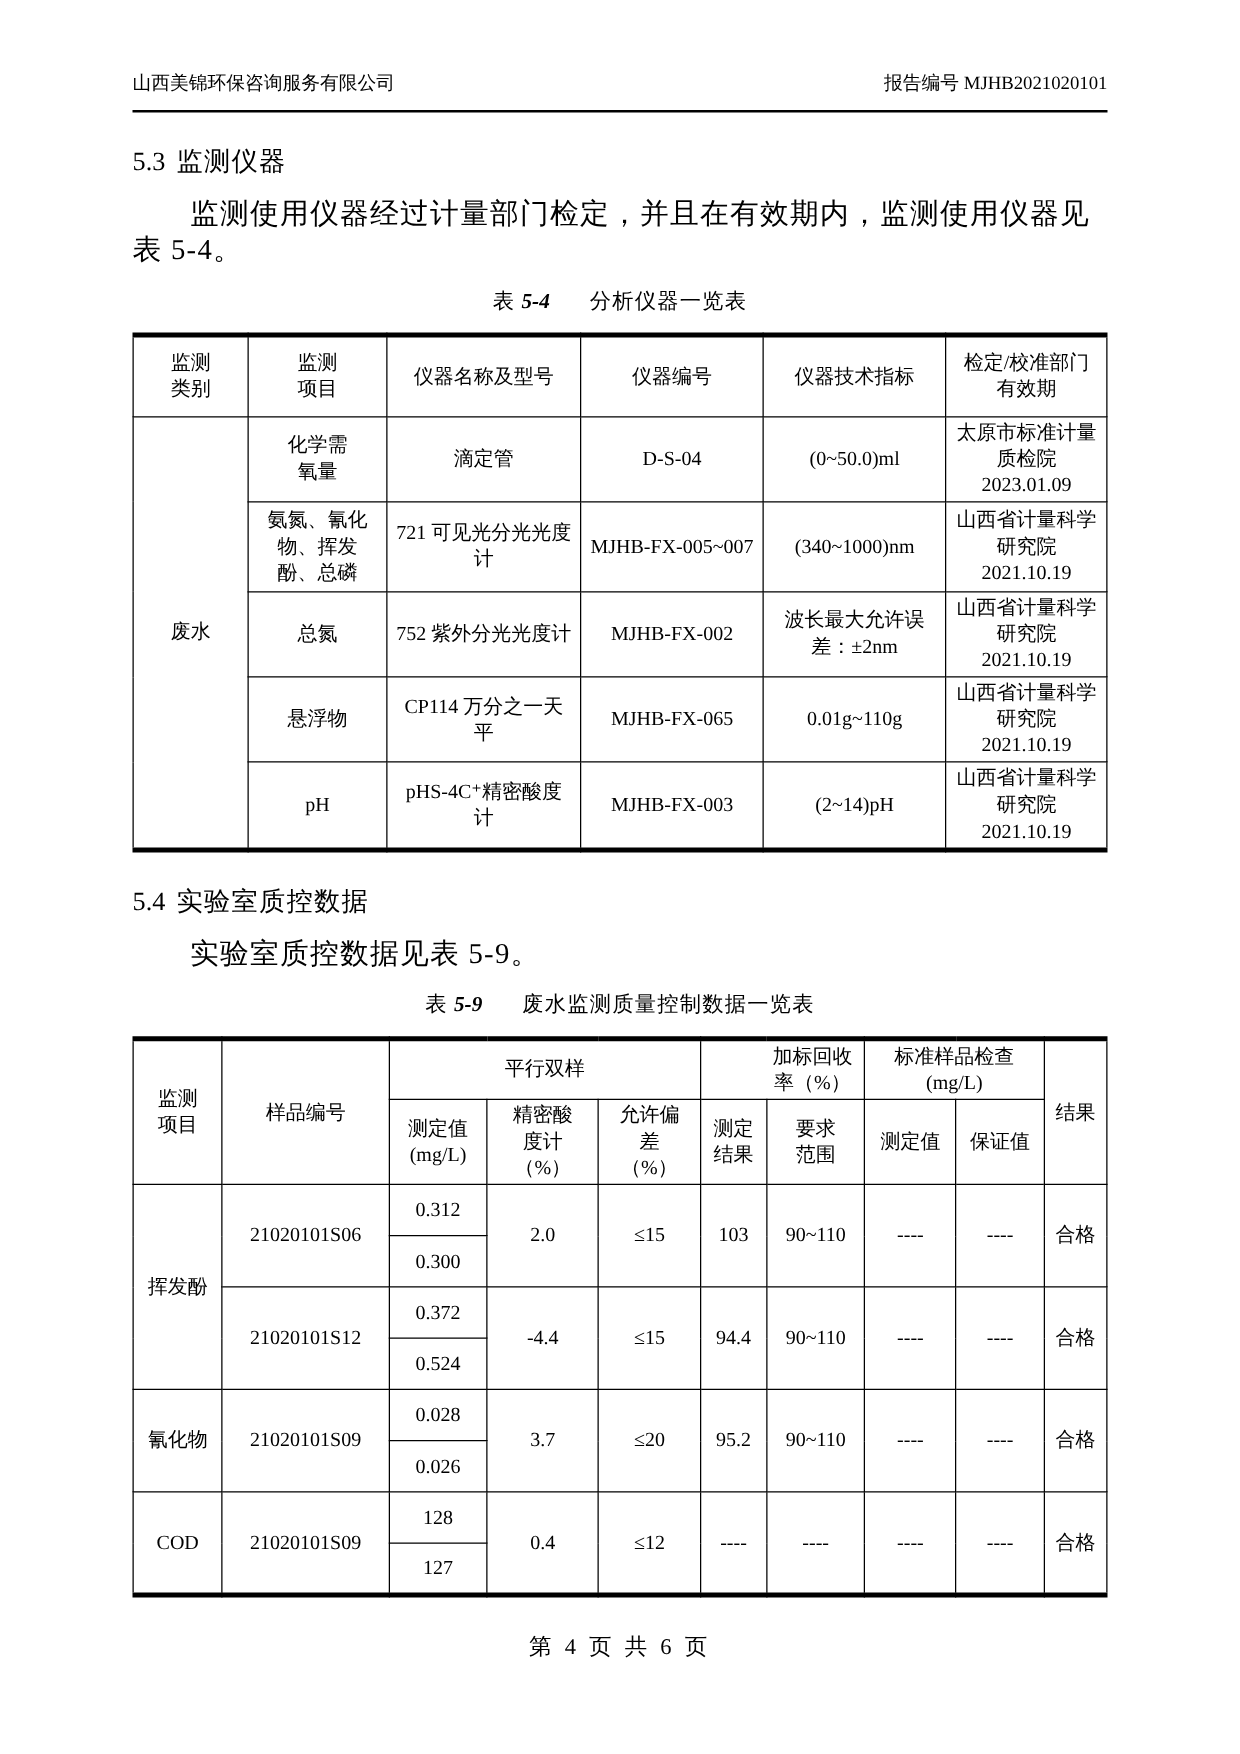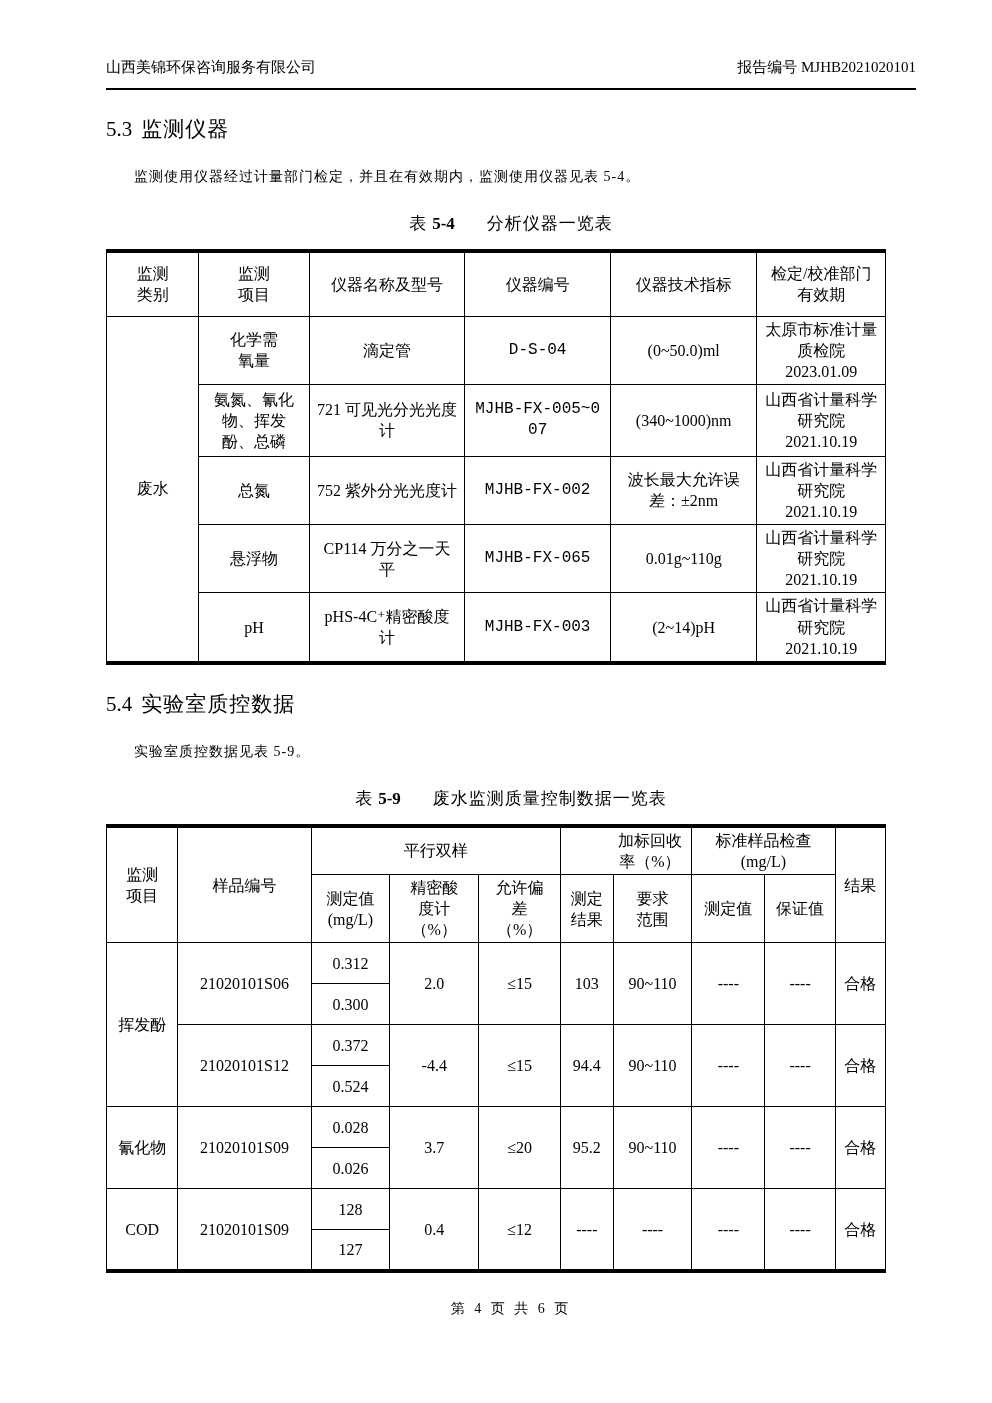--- a/index.html
+++ b/index.html
@@ -2,65 +2,65 @@
 <html><head>
 <meta charset="utf-8">
 <style>
   html,body{margin:0;padding:0;background:#ffffff;}
   body{
     width:992px;height:1403px;
     font-family:"Liberation Serif","DejaVu Serif",serif;
     color:#000;
     -webkit-font-smoothing:antialiased;
   }
-  .page{box-sizing:border-box;width:992px;height:1403px;padding:56px 76px 0 106px;}
+  .page{box-sizing:border-box;width:992px;height:1403px;padding:56px 106px 0 106px;}
 
   
   .doc-header{
     display:flex;justify-content:space-between;align-items:flex-end;
     font-size:15px;line-height:22px;
     padding-bottom:10px;border-bottom:2.5px solid #000;
   }
 
   
   .section-heading{font-size:21px;font-weight:normal;margin:25px 0 0 0;letter-spacing:1px;}
   .section-heading .num{font-weight:normal;letter-spacing:0;margin-right:9px;}
 
-  .para{font-size:14px;line-height:41px;margin:13px 0 0 0;text-indent:2em;letter-spacing:1px;}
+  .para{font-size:23px;line-height:29px;margin:13px 0 0 0;text-indent:2em;letter-spacing:1px;}
 
   .tbl-caption{text-align:center;font-size:17px;margin:15px 0 0 0;letter-spacing:1px;}
-  .tbl-caption .num{font-weight:bold;margin-left:5px;letter-spacing:0;}
+  .tbl-caption .num{font-weight:bold;margin-left:5px;letter-spacing:0;font-style:italic;}
   .tbl-caption .ttl{margin-left:32px;}
 
   
   table.grid{
     border-collapse:collapse;table-layout:fixed;width:780px;
     margin:14px 0 0 0;
     border-top:4px solid #000;border-bottom:4px solid #000;
     font-size:16px;line-height:1.32;
   }
   .grid th,.grid td{
     border:1px solid #000;
     font-weight:normal;text-align:center;vertical-align:middle;
     padding:2px 7px;overflow:hidden;
   }
   #qc-table th,#qc-table td{padding:2px 3px;}
 
   .r40{height:40px}.r41{height:41px}.r52{height:52px}
   .r60{height:60px}.r65{height:65px}.r66{height:66px}.r68{height:68px}.r72{height:72px}
 
   .blk{display:block;}
-  .brk{word-break:break-all;font-family:Liberation Mono, monospace;}
+  .brk{word-break:break-all;}
   .cw2{display:inline-block;max-width:2.2em;}
   .cw3{display:inline-block;max-width:3.2em;}
   .cw4{display:inline-block;max-width:3.3em;}
   .cw5{display:inline-block;max-width:5.3em;margin-left:48px;}
   .cw6{display:inline-block;max-width:6.4em;}
 
-  .doc-footer{text-align:center;font-size:14px;margin-top:27px;letter-spacing:3px;}
+  .doc-footer{text-align:center;font-size:18px;margin-top:27px;letter-spacing:3px;}
 </style>
 </head>
 <body>
 
 <div class="page">
 
   <div class="doc-header">
     <span>山西美锦环保咨询服务有限公司</span>
     <span>报告编号 MJHB2021020101</span>
   </div>

